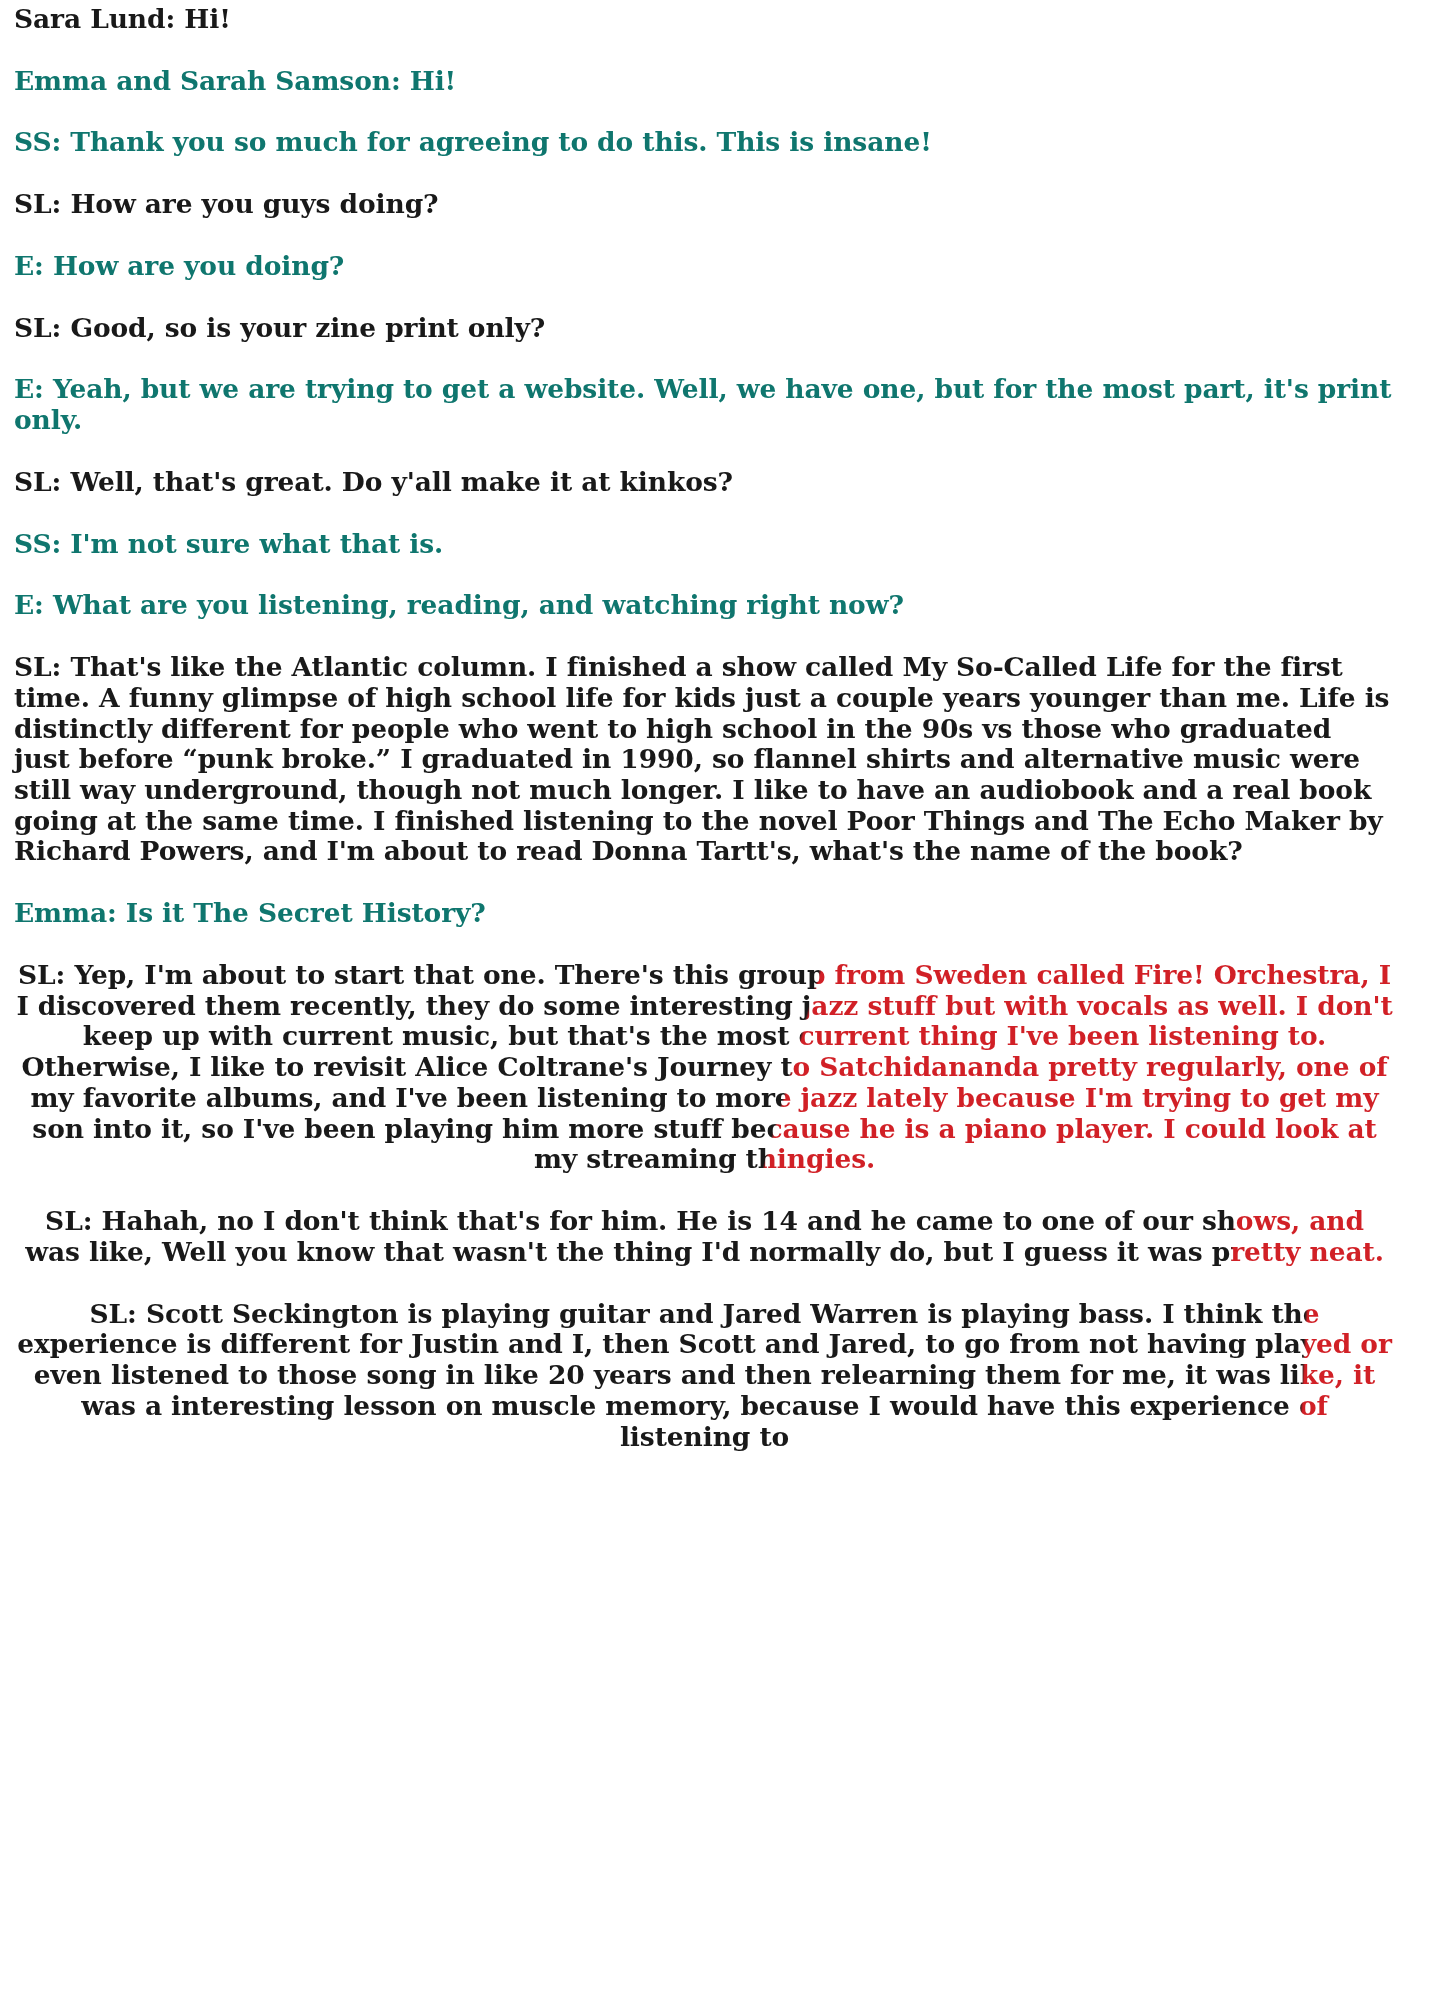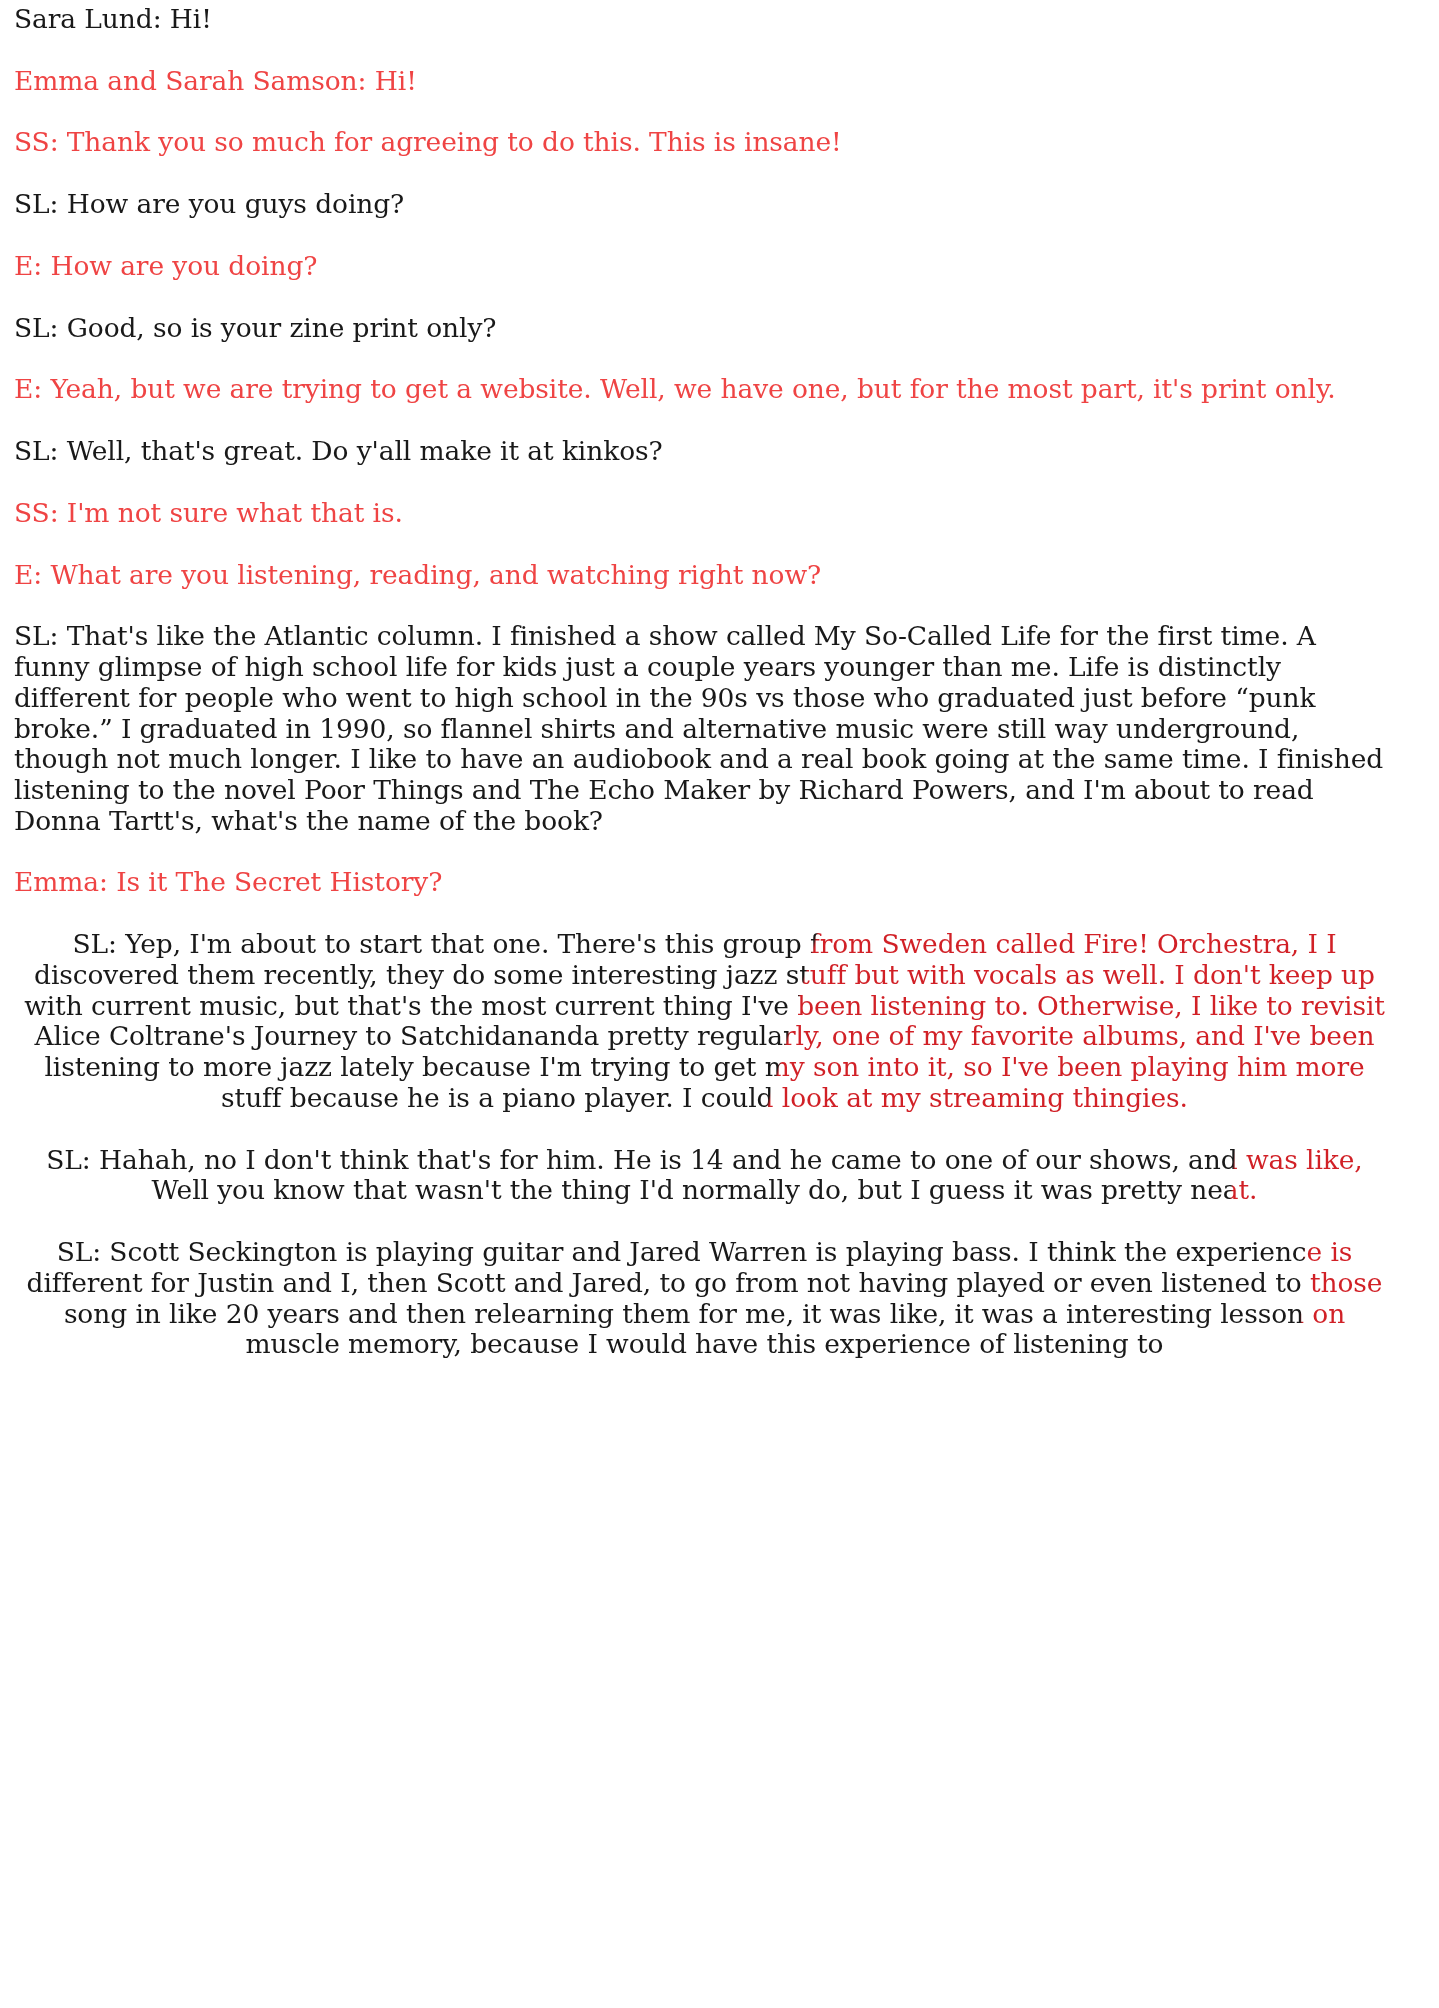--- a/index.html
+++ b/index.html
@@ -20,26 +20,26 @@
     background: #ffffff;
     box-sizing: border-box;
     padding: 4px 44px 0 14px;
   }
   .para {
     margin: 0 0 31px 0;
     font-size: 26.5px;
     line-height: 1.16;
     letter-spacing: -0.1px;
     color: #1a1a1a;
-    font-weight: 400;
+    font-weight: 700;
     text-rendering: optimizeLegibility;
     -webkit-font-smoothing: antialiased;
   }
   .para.black { color: #191919; }
-  .para.red   { color: #ef4444; }
+  .para.red   { color: #0f766e; }
 
   
   .para.mixed {
     position: relative;
     color: #191919;
     background-image: linear-gradient(
         106deg,
         #191919 0%, #191919 56%,
         #d12026 56.2%, #d12026 100%);
     -webkit-background-clip: text;

